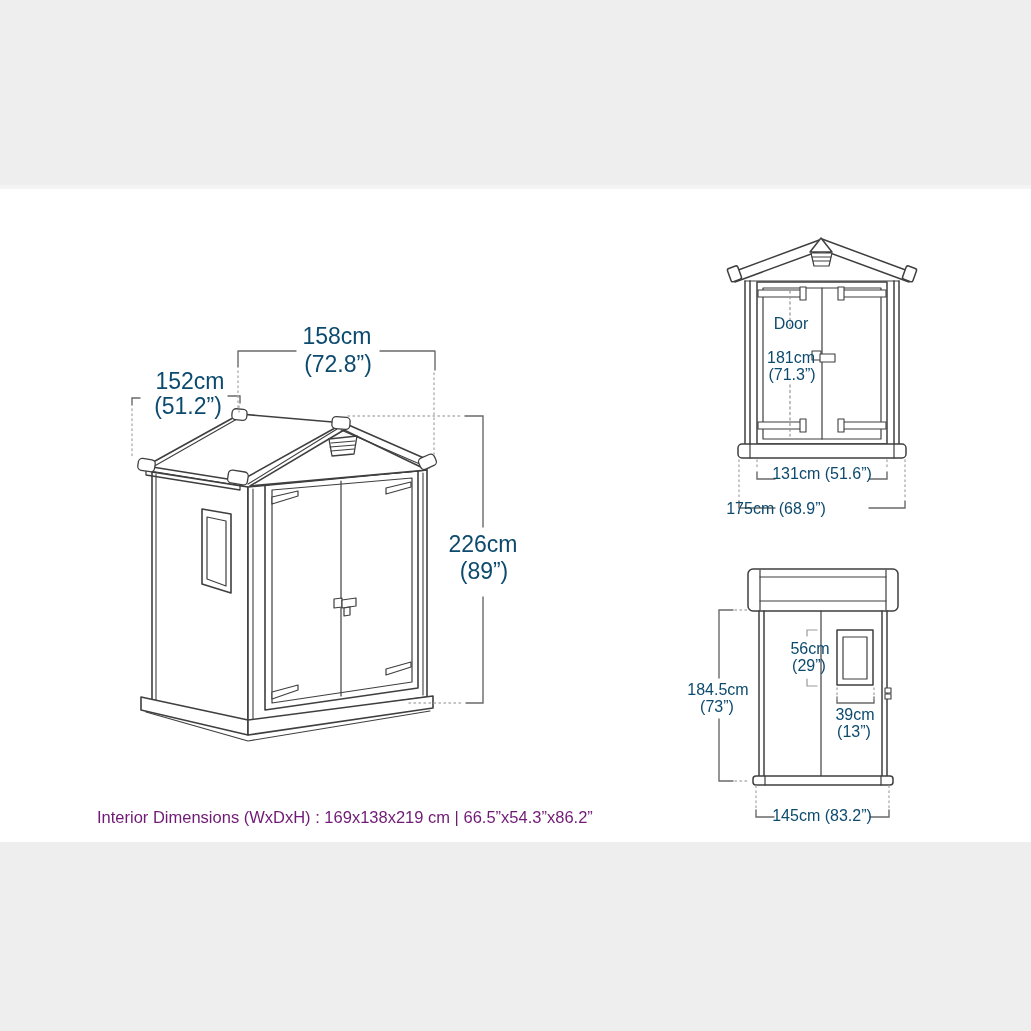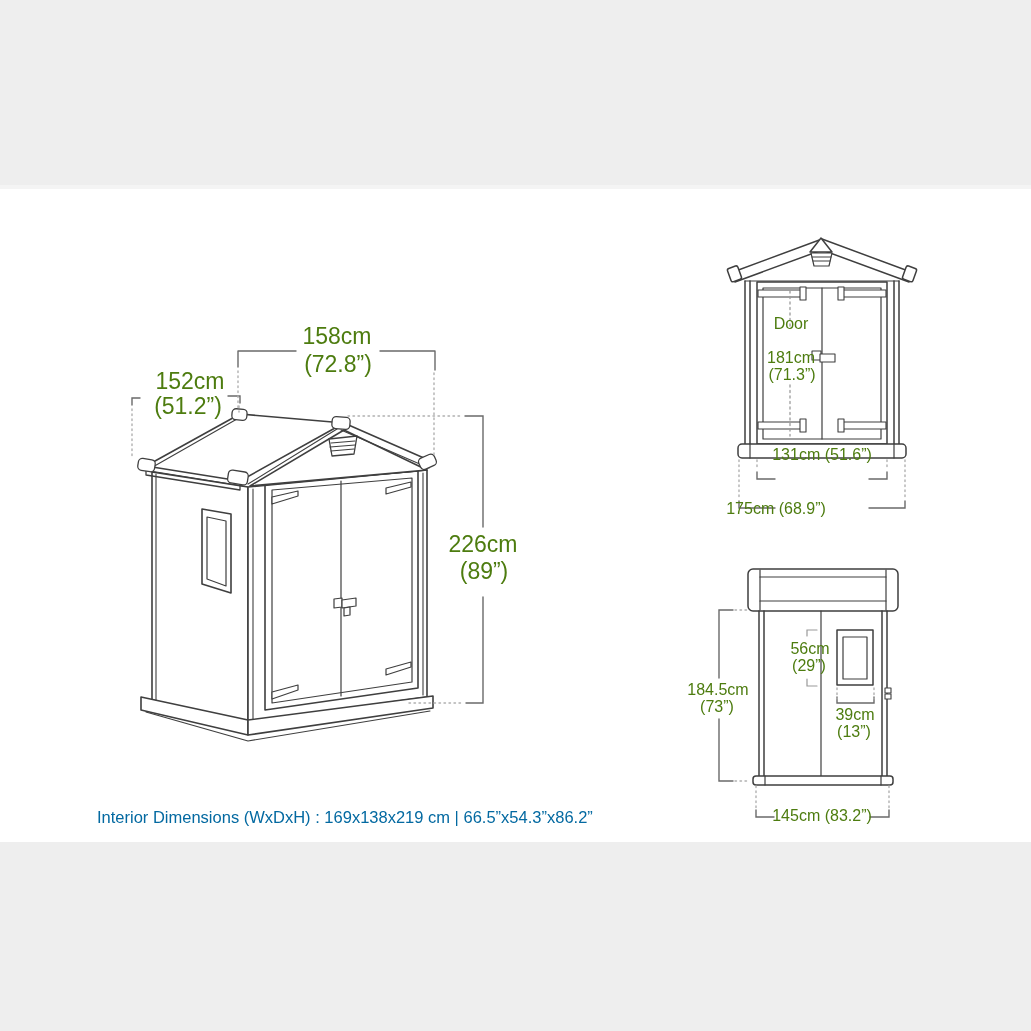--- a/index.html
+++ b/index.html
@@ -5,27 +5,27 @@
   html,body{margin:0;padding:0;}
   body{
     width:1031px;height:1031px;position:relative;background:#ffffff;
     font-family:"Liberation Sans", sans-serif;color:#333333;overflow:hidden;
   }
   .band{position:absolute;left:0;width:1031px;background:#eeeeee;}
   .band-top{top:0;height:185px;border-bottom:4px solid #f4f4f4;}
   .band-bottom{top:842px;height:189px;}
   #art{position:absolute;left:0;top:0;}
   .lbl{
-    position:absolute;white-space:nowrap;color:#4d7c0f;line-height:1;
+    position:absolute;white-space:nowrap;color:#0c4a6e;line-height:1;
     transform:translate(-50%,-50%);text-align:center;
   }
   .big{font-size:23px;}
   .sm{font-size:16px;}
   .footer{
-    position:absolute;left:97px;top:808px;font-size:16.5px;color:#0369a1;
+    position:absolute;left:97px;top:808px;font-size:16.5px;color:#701a75;
     white-space:nowrap;transform:none;text-align:left;
   }
 </style>
 </head>
 <body>
 
 <div class="band band-top"></div>
 <div class="band band-bottom"></div>
 
 <svg id="art" width="1031" height="1031" viewBox="0 0 1031 1031">
@@ -210,21 +210,21 @@
 <div class="lbl big" style="left:337px;top:336px">158cm</div>
 <div class="lbl big" style="left:338px;top:364px">(72.8”)</div>
 <div class="lbl big" style="left:190px;top:381px">152cm</div>
 <div class="lbl big" style="left:188px;top:406px">(51.2”)</div>
 <div class="lbl big" style="left:483px;top:544px">226cm</div>
 <div class="lbl big" style="left:484px;top:571px">(89”)</div>
 
 <div class="lbl sm" style="left:791px;top:324px">Door</div>
 <div class="lbl sm" style="left:791px;top:358px">181cm</div>
 <div class="lbl sm" style="left:792px;top:375px">(71.3”)</div>
-<div class="lbl sm" style="left:822px;top:455px">131cm (51.6”)</div>
+<div class="lbl sm" style="left:822px;top:474px">131cm (51.6”)</div>
 <div class="lbl sm" style="left:776px;top:509px">175cm (68.9”)</div>
 
 <div class="lbl sm" style="left:810px;top:649px">56cm</div>
 <div class="lbl sm" style="left:809px;top:666px">(29”)</div>
 <div class="lbl sm" style="left:855px;top:715px">39cm</div>
 <div class="lbl sm" style="left:854px;top:732px">(13”)</div>
 <div class="lbl sm" style="left:718px;top:690px">184.5cm</div>
 <div class="lbl sm" style="left:717px;top:707px">(73”)</div>
 <div class="lbl sm" style="left:822px;top:816px">145cm (83.2”)</div>
 

